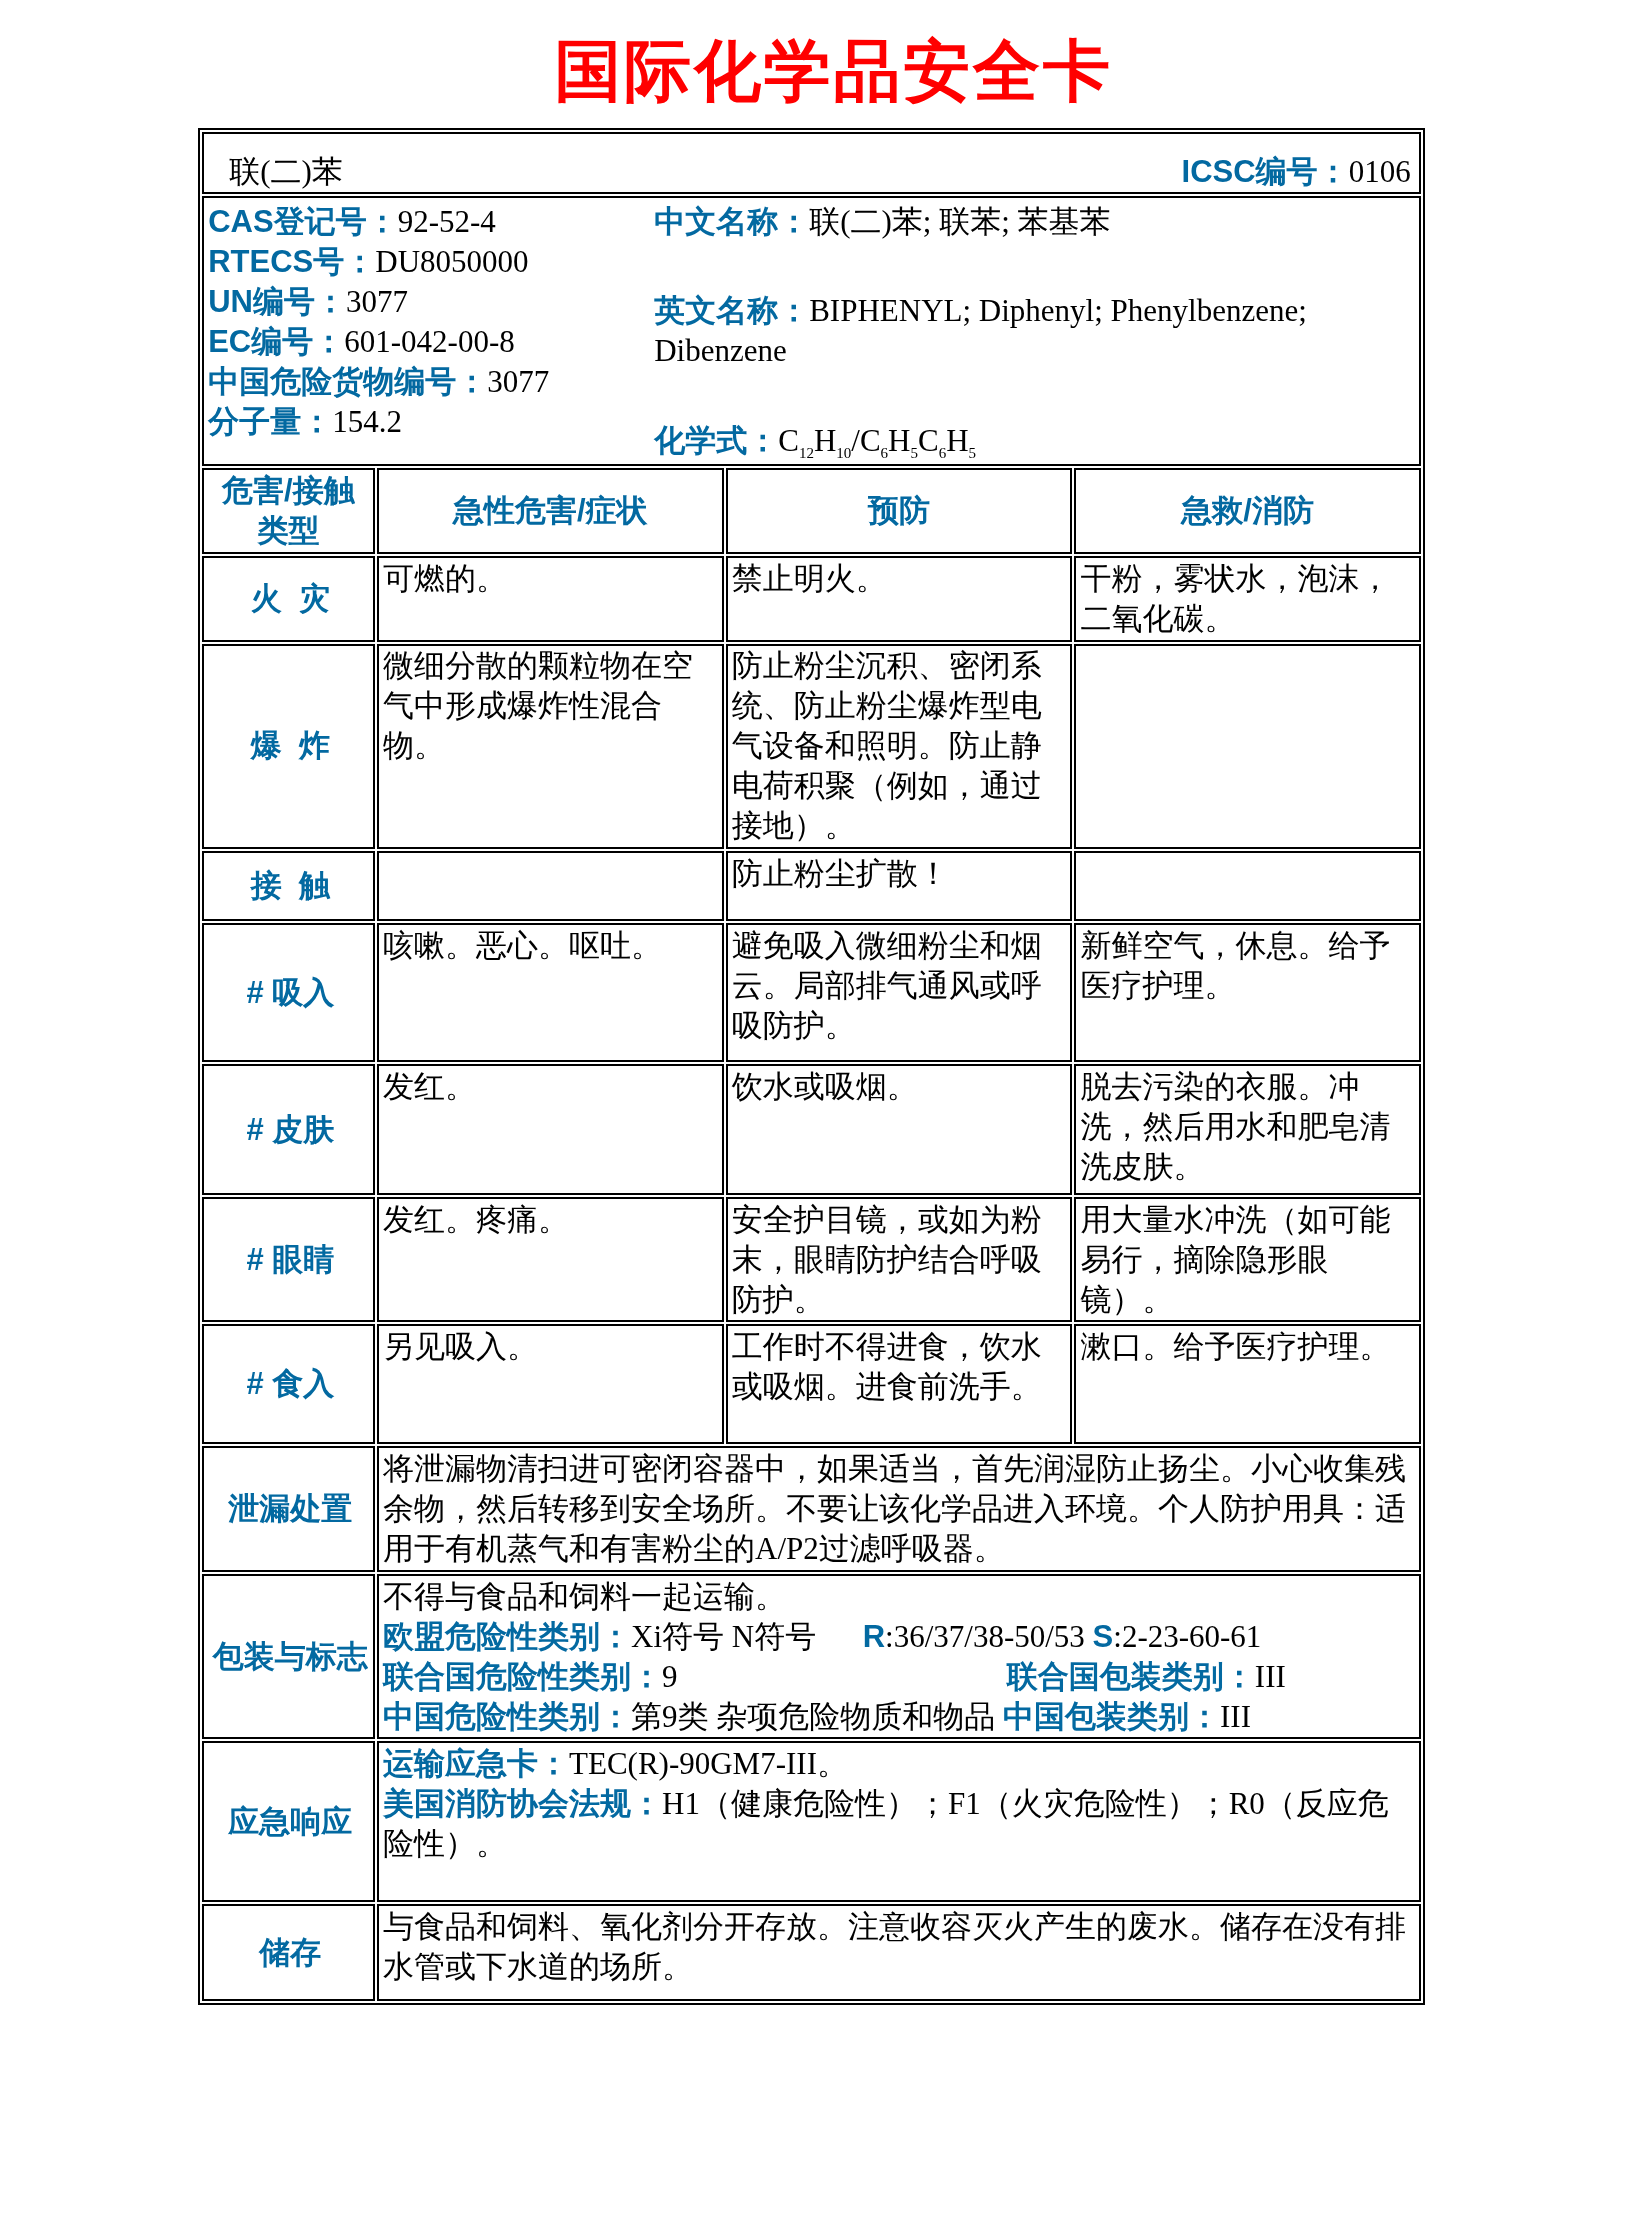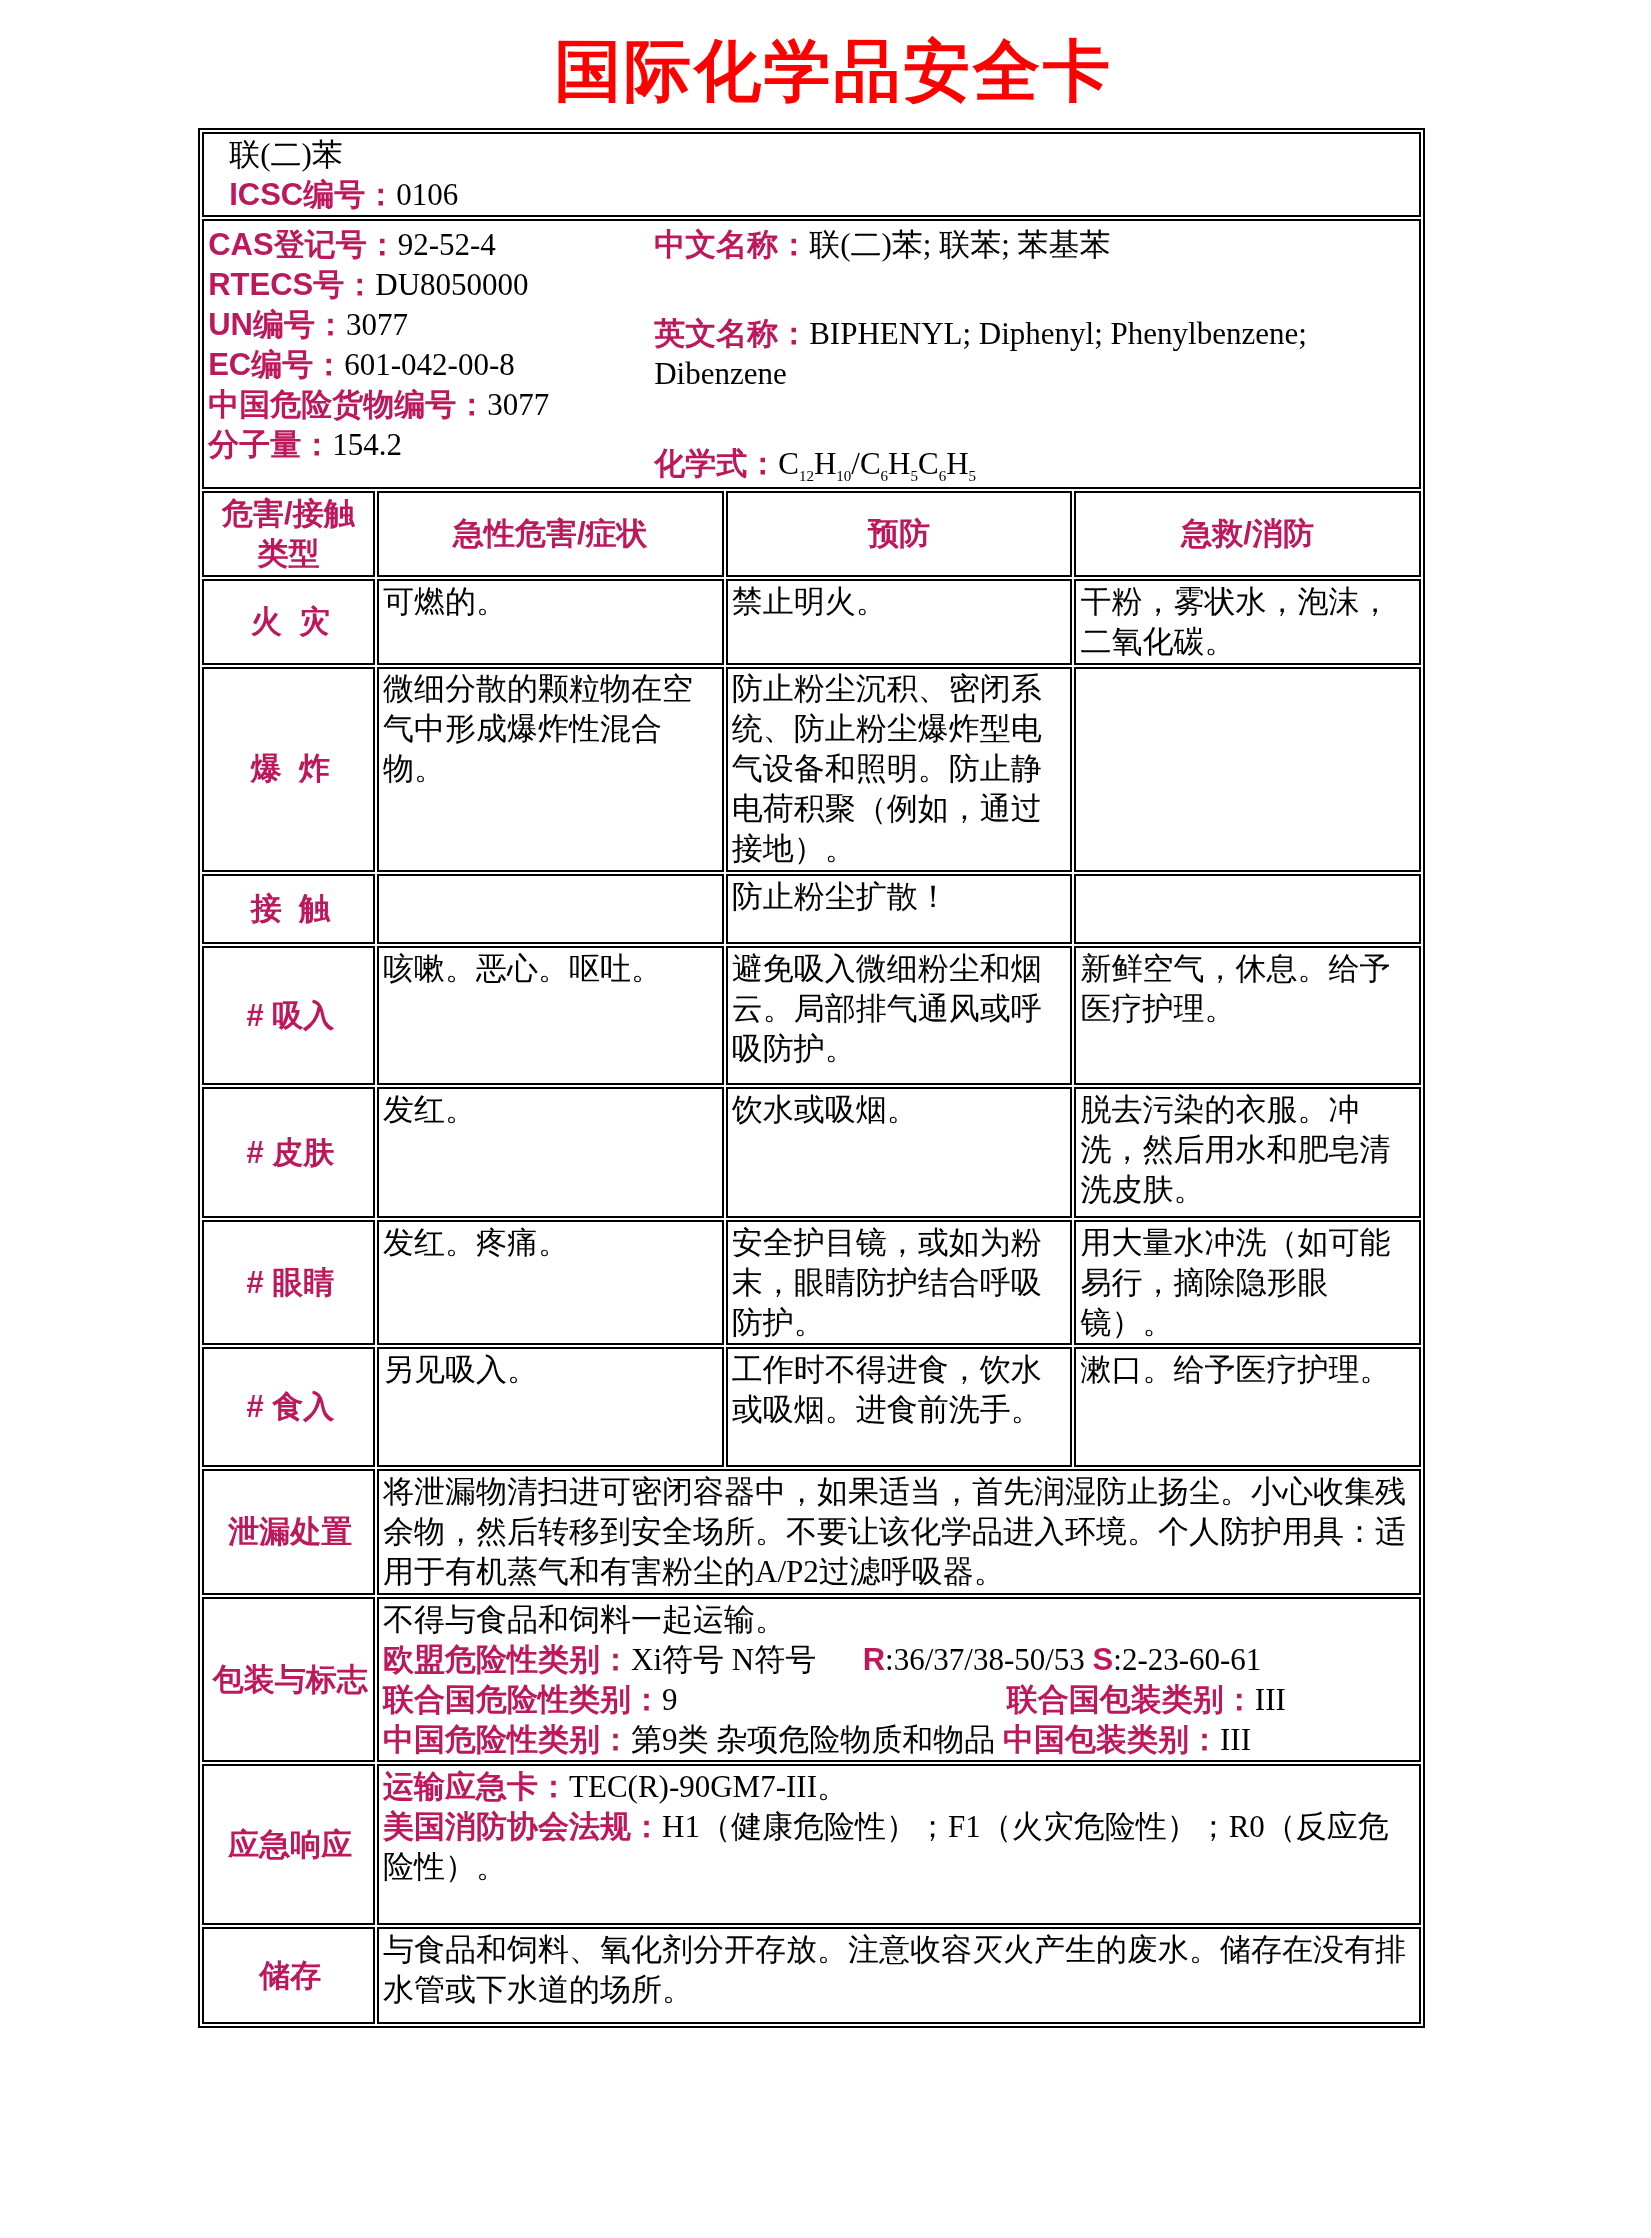--- a/index.html
+++ b/index.html
@@ -37,43 +37,42 @@
   td {
     border: 2.1px solid #000000;
     vertical-align: top;
     padding: 0.7px 4.2px;
     font-size: 31px;
     line-height: 40px;
     background: #FFFFFF;
     word-break: break-word;
   }
   .lbl {
-    color: #be185d;
+    color: #0369a1;
     font-family: "Liberation Sans", sans-serif;
     font-weight: bold;
   }
   td.hz-label {
     vertical-align: middle;
     text-align: center;
     white-space: pre;
     padding-left: 8px;
   }
   td.hz-head {
     vertical-align: middle;
     text-align: center;
     white-space: pre-line;
   }
   .row1 {
     display: flex;
     justify-content: space-between;
-    align-items: flex-start;
+    align-items: flex-end;
     min-height: 57px;
     padding-left: 21px;
     padding-right: 4.2px;
-    flex-direction: column;
   }
   .info-wrap {
     display: flex;
     min-height: 259px;
     padding: 2.8px 0 2.8px 0;
   }
   .info-left { width: 446px; flex: none; }
   .info-right {
     flex: 1;
     max-width: 773px;

